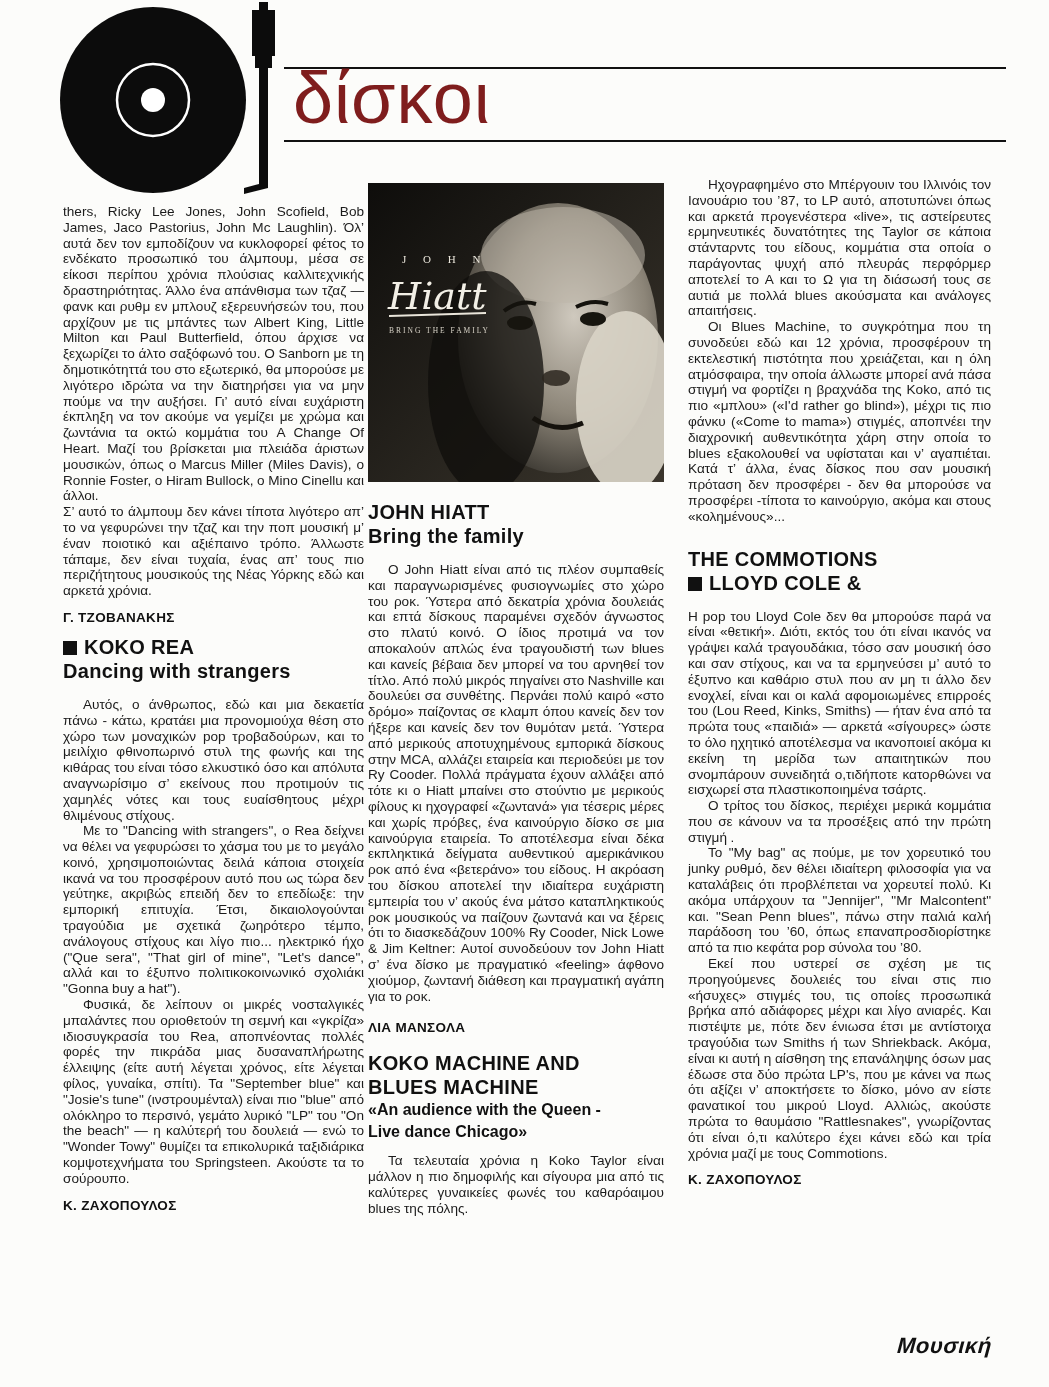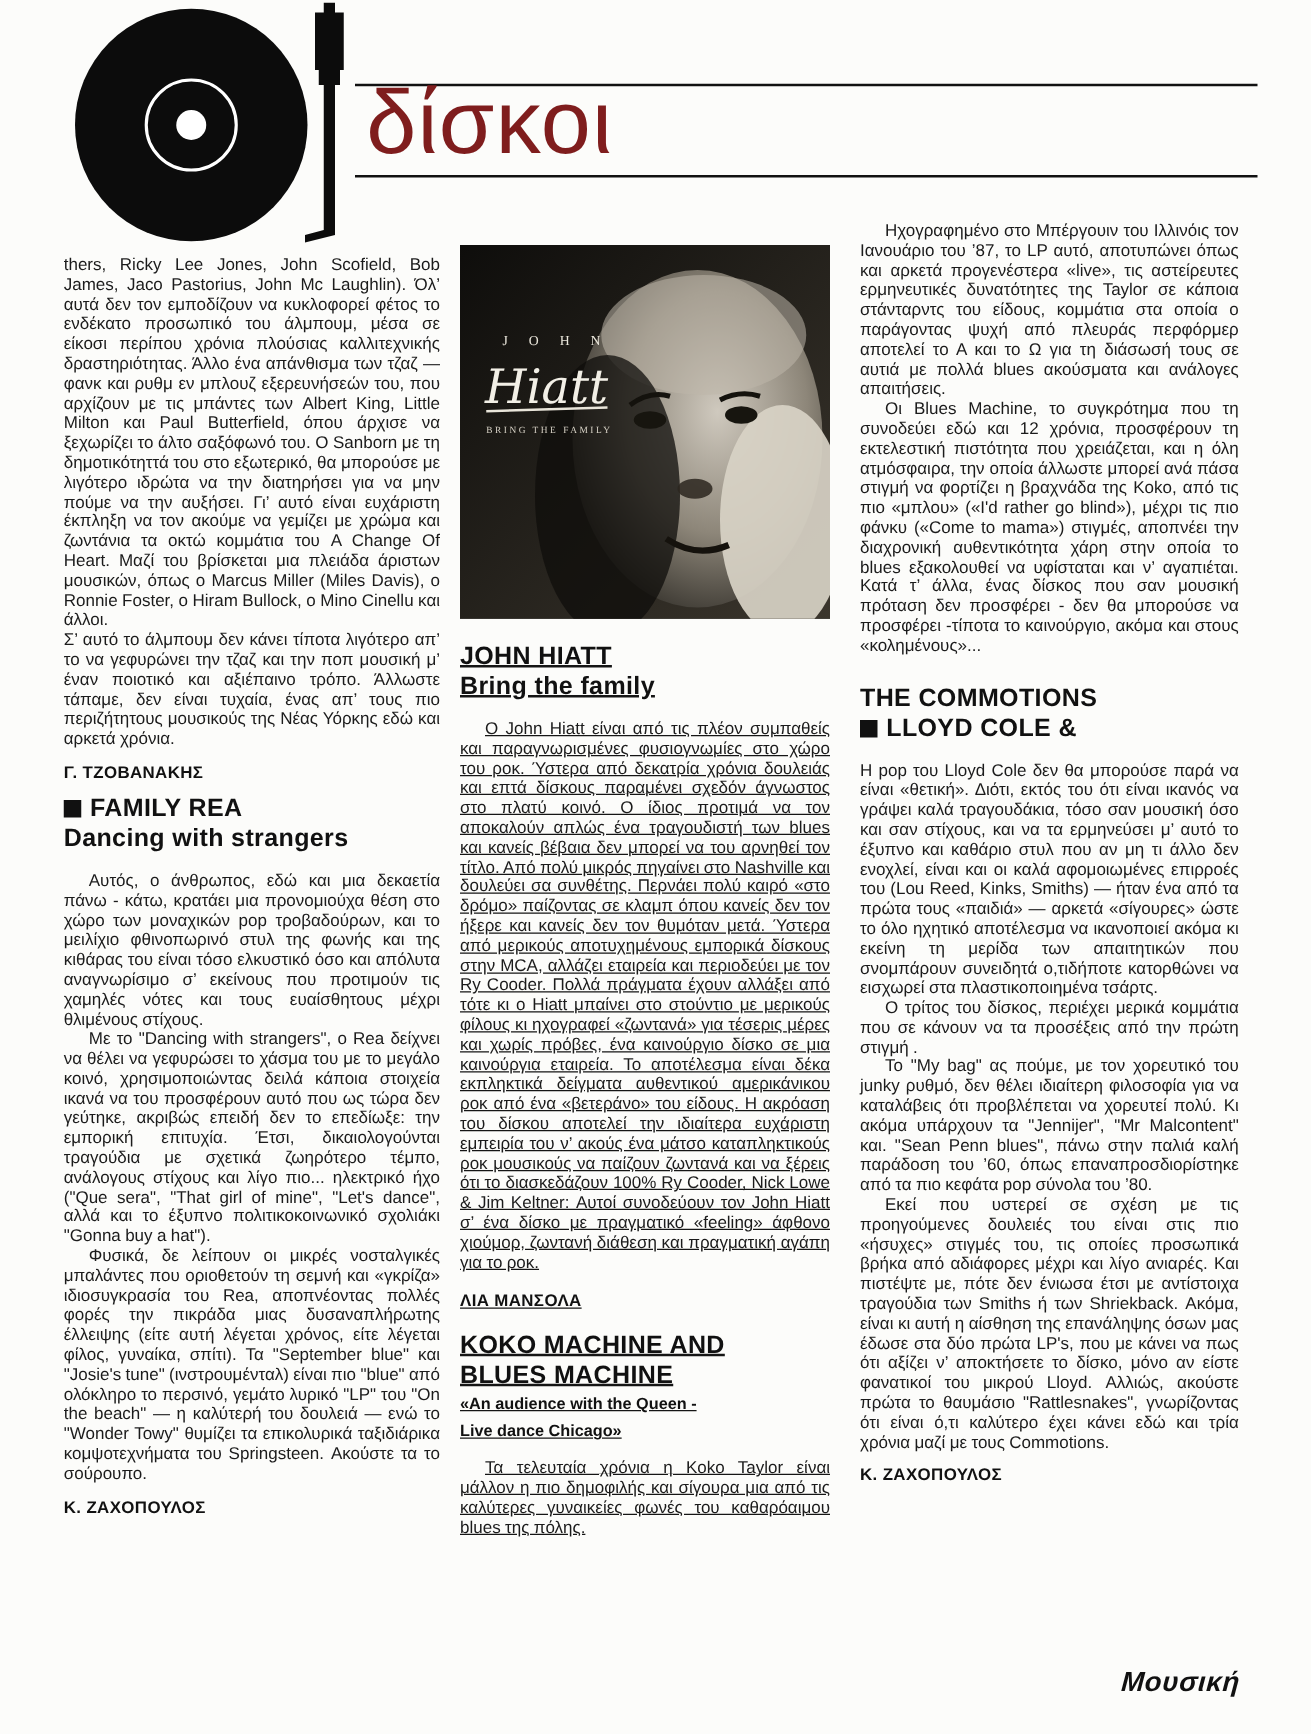--- a/index.html
+++ b/index.html
@@ -13,37 +13,37 @@
   .rule{position:absolute;height:2px;background:#111;}
   .rule-top{left:284px;top:67px;width:722px;}
   .rule-bottom{left:284px;top:140px;width:722px;}
   .title{
     position:absolute;left:293px;top:62px;margin:0;font-weight:400;
     font-size:72px;line-height:1;letter-spacing:1px;color:#7f1d1d;
     font-family:"Liberation Sans",sans-serif;
   }
   
   .col{position:absolute;text-align:justify;}
-  #col1{left:51px;top:204px;width:301px;}
-  #col2{left:368px;top:196px;width:296px;text-decoration:underline;}
+  #col1{left:63px;top:204px;width:301px;}
+  #col2{left:368px;top:183px;width:296px;}
   #col3{left:688px;top:177px;width:303px;}
   p.body{
     margin:0;font-size:13.6px;line-height:15.8px;text-align:justify;
     color:#1b1b1b;word-spacing:-0.3px;
   }
   p.ind{text-indent:20px;}
   .byline{
     margin:11px 0 4px 0;font-size:13.5px;font-weight:bold;
     letter-spacing:0.3px;color:#111;
   }
   .art-head{
     margin:10px 0 14px 0;text-align:left;font-weight:bold;color:#111;
   }
   .art-head .hl{display:block;font-size:20px;line-height:24px;letter-spacing:0.3px;}
-  .art-head .hl-sub{display:block;font-size:13px;line-height:22px;}
+  .art-head .hl-sub{display:block;font-size:16px;line-height:22px;}
   .sq{
     display:inline-block;width:14px;height:14px;background:#111;
     margin-right:7px;vertical-align:-1px;
   }
   
   .cover{display:block;width:296px;height:299px;background:#151310;}
   .cov-john{fill:#e9e5da;font-family:"Liberation Serif",serif;font-size:11px;letter-spacing:7px;}
   .cov-hiatt{fill:#f2efe6;font-family:"DejaVu Serif",serif;font-style:italic;font-size:38px;}
   .cov-cap{fill:#d8d3c7;font-family:"Liberation Serif",serif;font-size:7.5px;letter-spacing:2px;}
   
@@ -73,21 +73,21 @@
     <div class="rule rule-top"></div>
     <h1 class="title">δίσκοι</h1>
     <div class="rule rule-bottom"></div>
   </div>
 
   <div id="col1" class="col">
     <p class="body">thers, Ricky Lee Jones, John Scofield, Bob James, Jaco Pastorius, John Mc Laughlin). Όλ’ αυτά δεν τον εμποδίζουν να κυκλοφορεί φέτος το ενδέκατο προσωπικό του άλμπουμ, μέσα σε είκοσι περίπου χρόνια πλούσιας καλλιτεχνικής δραστηριότητας. Άλλο ένα απάνθισμα των τζαζ — φανκ και ρυθμ εν μπλουζ εξερευνήσεών του, που αρχίζουν με τις μπάντες των Albert King, Little Milton και Paul Butterfield, όπου άρχισε να ξεχωρίζει το άλτο σαξόφωνό του. Ο Sanborn με τη δημοτικότηττά του στο εξωτερικό, θα μπορούσε με λιγότερο ιδρώτα να την διατηρήσει για να μην πούμε να την αυξήσει. Γι’ αυτό είναι ευχάριστη έκπληξη να τον ακούμε να γεμίζει με χρώμα και ζωντάνια τα οκτώ κομμάτια του A Change Of Heart. Μαζί του βρίσκεται μια πλειάδα άριστων μουσικών, όπως ο Marcus Miller (Miles Davis), ο Ronnie Foster, ο Hiram Bullock, ο Mino Cinellu και άλλοι.</p>
     <p class="body">Σ’ αυτό το άλμπουμ δεν κάνει τίποτα λιγότερο απ’ το να γεφυρώνει την τζαζ και την ποπ μουσική μ’ έναν ποιοτικό και αξιέπαινο τρόπο. Άλλωστε τάπαμε, δεν είναι τυχαία, ένας απ’ τους πιο περιζήτητους μουσικούς της Νέας Υόρκης εδώ και αρκετά χρόνια.</p>
     <p class="byline">Γ. ΤΖΟΒΑΝΑΚΗΣ</p>
     <h2 class="art-head">
-      <span class="hl"><span class="sq"></span><span>FAMILY REA</span></span>
+      <span class="hl"><span class="sq"></span><span>KOKO REA</span></span>
       <span class="hl">Dancing with strangers</span>
     </h2>
     <p class="body ind">Αυτός, ο άνθρωπος, εδώ και μια δεκαετία πάνω - κάτω, κρατάει μια προνομιούχα θέση στο χώρο των μοναχικών pop τροβαδούρων, και το μειλίχιο φθινοπωρινό στυλ της φωνής και της κιθάρας του είναι τόσο ελκυστικό όσο και απόλυτα αναγνωρίσιμο σ’ εκείνους που προτιμούν τις χαμηλές νότες και τους ευαίσθητους μέχρι θλιμένους στίχους.</p>
     <p class="body ind">Με το "Dancing with strangers", ο Rea δείχνει να θέλει να γεφυρώσει το χάσμα του με το μεγάλο κοινό, χρησιμοποιώντας δειλά κάποια στοιχεία ικανά να του προσφέρουν αυτό που ως τώρα δεν γεύτηκε, ακριβώς επειδή δεν το επεδίωξε: την εμπορική επιτυχία. Έτσι, δικαιολογούνται τραγούδια με σχετικά ζωηρότερο τέμπο, ανάλογους στίχους και λίγο πιο... ηλεκτρικό ήχο ("Que sera", "That girl of mine", "Let's dance", αλλά και το έξυπνο πολιτικοκοινωνικό σχολιάκι "Gonna buy a hat").</p>
     <p class="body ind">Φυσικά, δε λείπουν οι μικρές νοσταλγικές μπαλάντες που οριοθετούν τη σεμνή και «γκρίζα» ιδιοσυγκρασία του Rea, αποπνέοντας πολλές φορές την πικράδα μιας δυσαναπλήρωτης έλλειψης (είτε αυτή λέγεται χρόνος, είτε λέγεται φίλος, γυναίκα, σπίτι). Τα "September blue" και "Josie's tune" (ινστρουμένταλ) είναι πιο "blue" από ολόκληρο το περσινό, γεμάτο λυρικό "LP" του "On the beach" — η καλύτερή του δουλειά — ενώ το "Wonder Towy" θυμίζει τα επικολυρικά ταξιδιάρικα κομψοτεχνήματα του Springsteen. Ακούστε τα το σούρουπο.</p>
     <p class="byline">Κ. ΖΑΧΟΠΟΥΛΟΣ</p>
   </div>
 
   <div id="col2" class="col">
     <svg class="cover" viewBox="0 0 296 299" aria-hidden="true">

